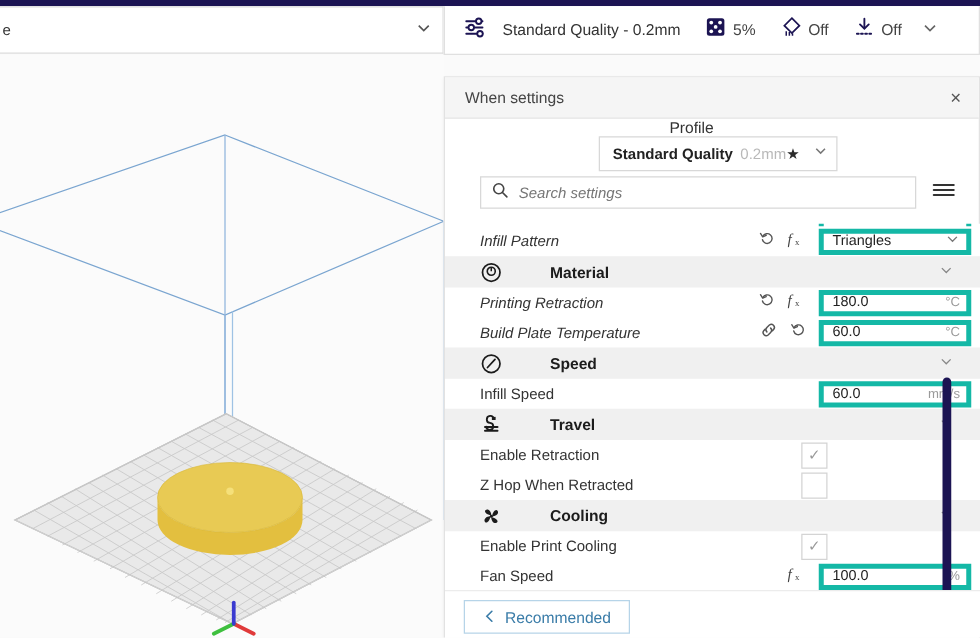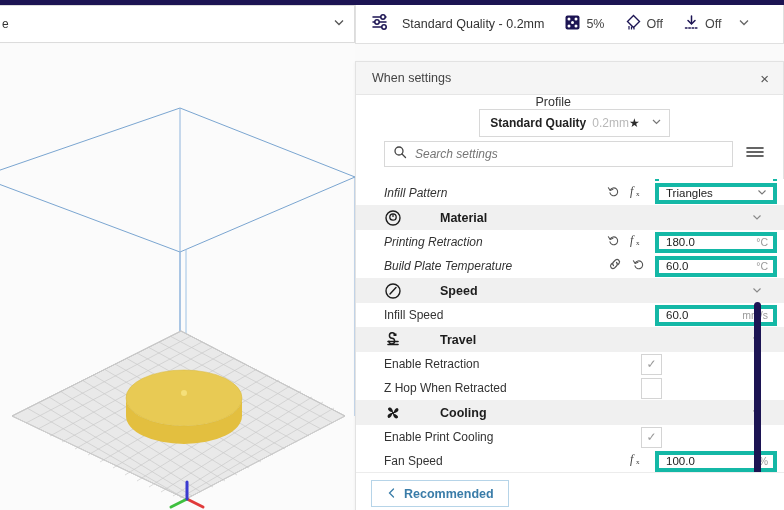--- a/index.html
+++ b/index.html
@@ -158,21 +158,20 @@
   
   .panel-bottom {
     position: absolute; left: 0; bottom: 0; width: 429px; height: 42px;
     background: #fff; border-top: 1px solid #ececec;
     display: flex; align-items: center; padding-left: 15px;
   }
   .rec-btn {
     height: 27px; border: 1px solid #b6d4e8; background: #fff;
     display: flex; align-items: center; gap: 7px; padding: 0 14px;
     cursor: pointer;
-    font-weight: bold;
   }
   .rec-btn .rtxt { font-size: 12.5px; color: #3a7ca8; }
   .rec-btn .rchev { color: #3a7ca8; font-size: 12px; line-height: 1; }
 </style>
 </head>
 <body>
 
 <div id="app">
 
   <div class="topstrip"></div>

